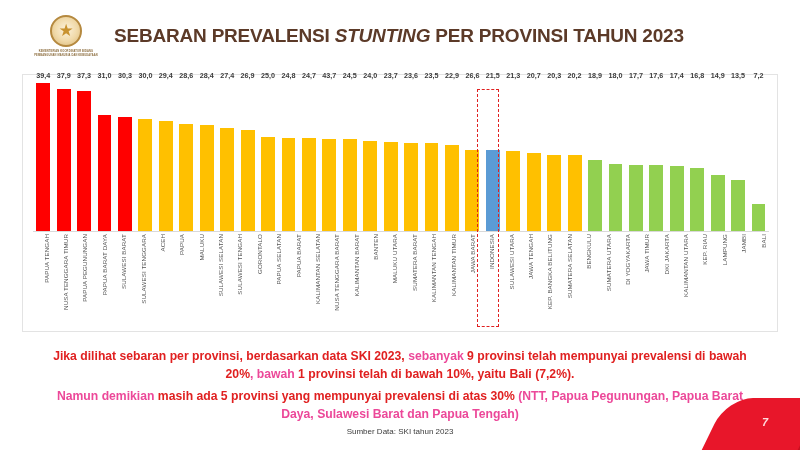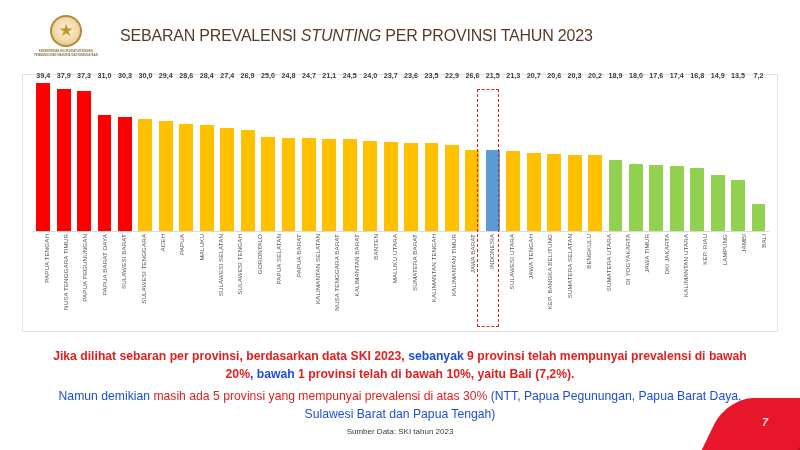--- a/index.html
+++ b/index.html
@@ -62,23 +62,22 @@
     margin-top: 3px;
     font-size: 2.6px;
     letter-spacing: 0.15px;
     color: #8a6a3a;
     text-align: center;
     line-height: 1.5;
     font-weight: bold;
     white-space: nowrap;
   }
   #slide-title {
-    margin-left: 6px;
-    font-size: 16px;
-    font-weight: normal;
+    font-size: 19px;
+    font-weight: bold;
     color: #5c3a28;
     letter-spacing: -0.2px;
     white-space: nowrap;
   }
   #slide-title .ital {
     font-style: italic;
   }
 
   
   #chart-panel {
@@ -192,25 +191,25 @@
     line-height: 1.45;
     color: #e02020;
   }
   #caption-2 {
     position: absolute;
     left: 40px;
     top: 388px;
     width: 720px;
     text-align: center;
     font-size: 12.2px;
-    font-weight: normal;
+    font-weight: bold;
     line-height: 1.45;
     color: #1a1a1a;
   }
-  .blk { color: #1d4ed8; }
+  .blk { color: #ec4899; }
   .red { color: #e02020; }
 
   #source-note {
     position: absolute;
     left: 0;
     top: 427px;
     width: 800px;
     text-align: center;
     font-size: 8px;
     color: #3b3b3b;
@@ -328,21 +327,21 @@
           </div>
           <div class="bar-slot">
             <span class="bar-value">24,8</span>
             <div class="bar-rect" style="height: 93px; background: rgb(255, 192, 0);"></div>
           </div>
           <div class="bar-slot">
             <span class="bar-value">24,7</span>
             <div class="bar-rect" style="height: 92.62px; background: rgb(255, 192, 0);"></div>
           </div>
           <div class="bar-slot">
-            <span class="bar-value">21,1</span>
+            <span class="bar-value">43,7</span>
             <div class="bar-rect" style="height: 92.25px; background: rgb(255, 192, 0);"></div>
           </div>
           <div class="bar-slot">
             <span class="bar-value">24,5</span>
             <div class="bar-rect" style="height: 91.88px; background: rgb(255, 192, 0);"></div>
           </div>
           <div class="bar-slot">
             <span class="bar-value">24,0</span>
             <div class="bar-rect" style="height: 90px; background: rgb(255, 192, 0);"></div>
           </div>
@@ -372,38 +371,38 @@
           </div>
           <div class="bar-slot">
             <span class="bar-value">21,3</span>
             <div class="bar-rect" style="height: 79.88px; background: rgb(255, 192, 0);"></div>
           </div>
           <div class="bar-slot">
             <span class="bar-value">20,7</span>
             <div class="bar-rect" style="height: 77.63px; background: rgb(255, 192, 0);"></div>
           </div>
           <div class="bar-slot">
-            <span class="bar-value">20,6</span>
-            <div class="bar-rect" style="height: 77.25px; background: rgb(255, 192, 0);"></div>
-          </div>
-          <div class="bar-slot">
             <span class="bar-value">20,3</span>
             <div class="bar-rect" style="height: 76.13px; background: rgb(255, 192, 0);"></div>
           </div>
           <div class="bar-slot">
             <span class="bar-value">20,2</span>
             <div class="bar-rect" style="height: 75.75px; background: rgb(255, 192, 0);"></div>
           </div>
           <div class="bar-slot">
             <span class="bar-value">18,9</span>
             <div class="bar-rect" style="height: 70.88px; background: rgb(146, 208, 80);"></div>
           </div>
           <div class="bar-slot">
             <span class="bar-value">18,0</span>
             <div class="bar-rect" style="height: 67.5px; background: rgb(146, 208, 80);"></div>
+          </div>
+          <div class="bar-slot">
+            <span class="bar-value">17,7</span>
+            <div class="bar-rect" style="height: 66.38px; background: rgb(146, 208, 80);"></div>
           </div>
           <div class="bar-slot">
             <span class="bar-value">17,6</span>
             <div class="bar-rect" style="height: 66px; background: rgb(146, 208, 80);"></div>
           </div>
           <div class="bar-slot">
             <span class="bar-value">17,4</span>
             <div class="bar-rect" style="height: 65.25px; background: rgb(146, 208, 80);"></div>
           </div>
           <div class="bar-slot">

